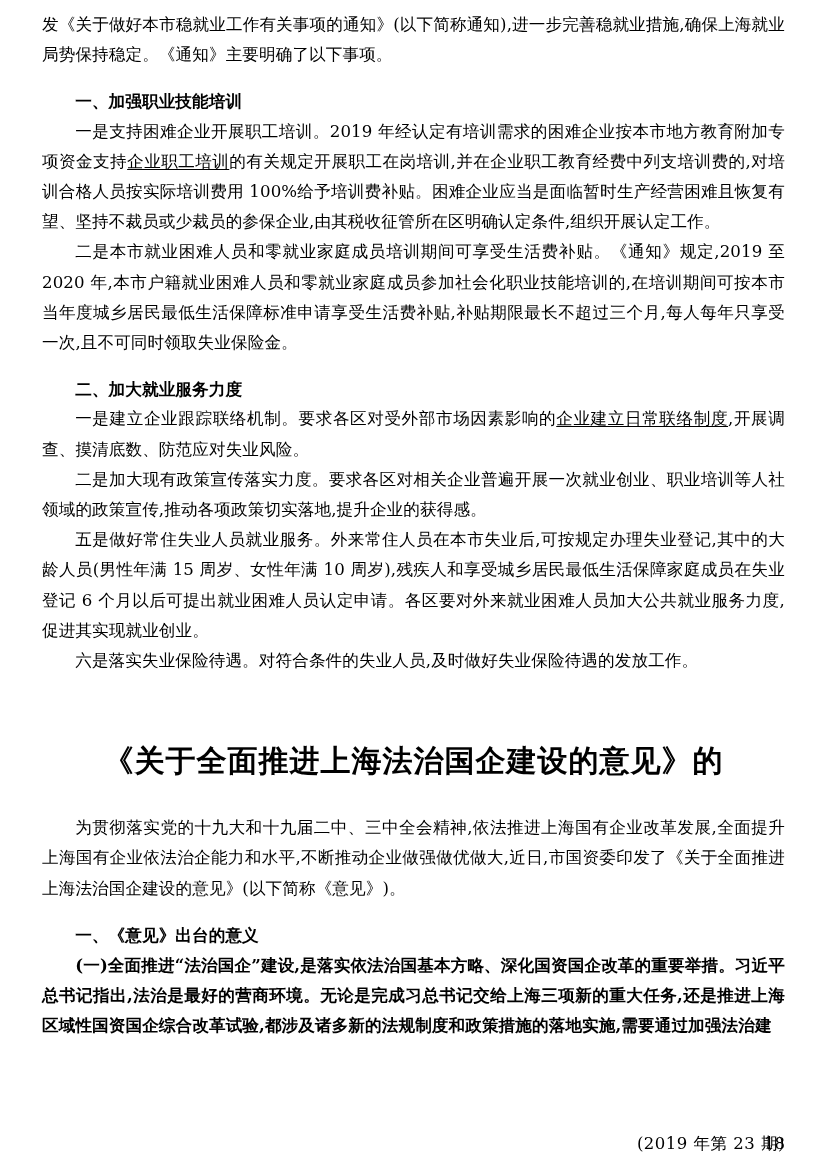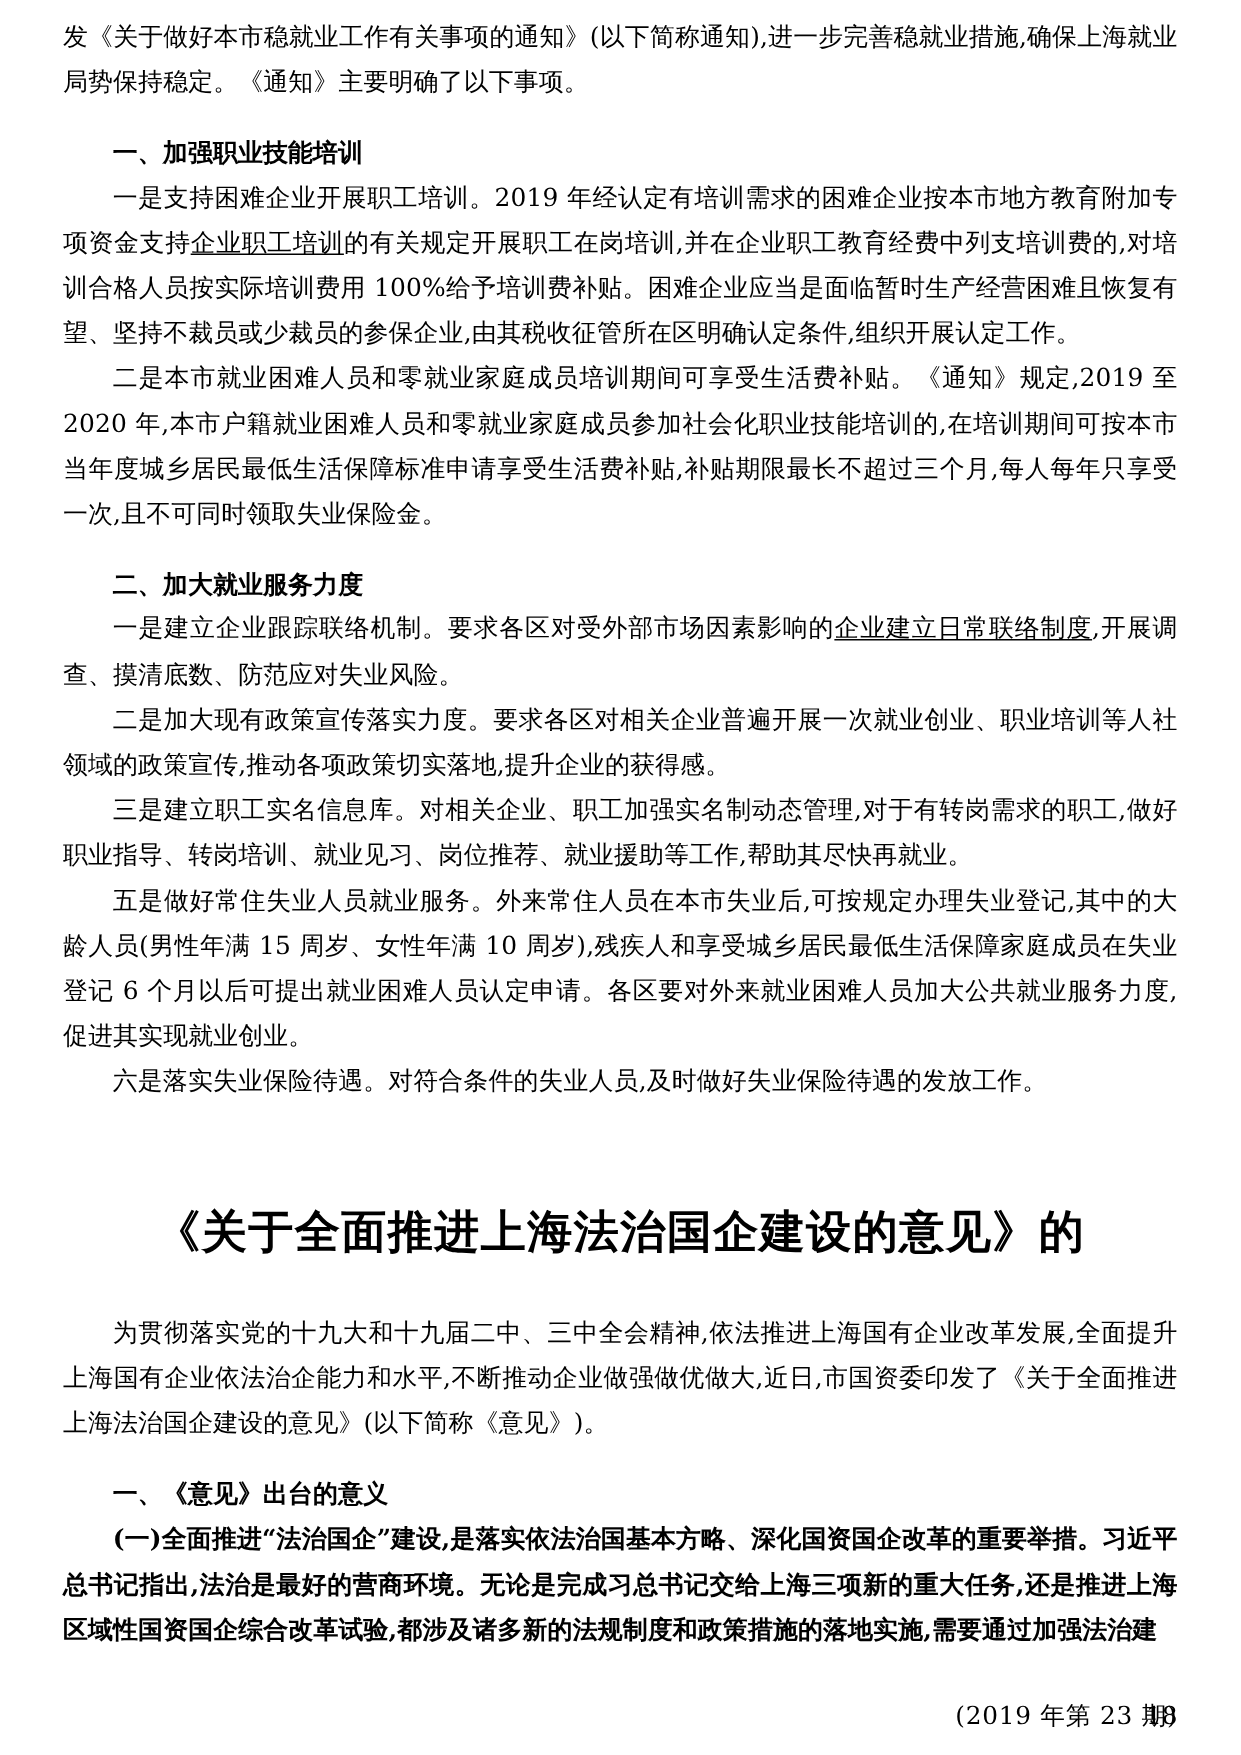--- a/index.html
+++ b/index.html
@@ -95,21 +95,20 @@
     <p class="sub-head">一、加强职业技能培训</p>
     <p class="indent">
       <span>一是支持困难企业开展职工培训。2019 年经认定有培训需求的困难企业按本市地方教育附加专项资金支持</span><span class="u">企业职工培训</span><span>的有关规定开展职工在岗培训,并在企业职工教育经费中列支培训费的,对培训合格人员按实际培训费用 100%给予培训费补贴。困难企业应当是面临暂时生产经营困难且恢复有望、坚持不裁员或少裁员的参保企业,由其税收征管所在区明确认定条件,组织开展认定工作。</span>
     </p>
     <p class="indent">二是本市就业困难人员和零就业家庭成员培训期间可享受生活费补贴。《通知》规定,2019 至 2020 年,本市户籍就业困难人员和零就业家庭成员参加社会化职业技能培训的,在培训期间可按本市当年度城乡居民最低生活保障标准申请享受生活费补贴,补贴期限最长不超过三个月,每人每年只享受一次,且不可同时领取失业保险金。</p>
     <p class="sub-head">二、加大就业服务力度</p>
     <p class="indent">
       <span>一是建立企业跟踪联络机制。要求各区对受外部市场因素影响的</span><span class="u">企业建立日常联络制度</span><span>,开展调查、摸清底数、防范应对失业风险。</span>
     </p>
     <p class="indent">二是加大现有政策宣传落实力度。要求各区对相关企业普遍开展一次就业创业、职业培训等人社领域的政策宣传,推动各项政策切实落地,提升企业的获得感。</p>
-    <p class="indent">三是建立职工实名信息库。对相关企业、职工加强实名制动态管理,对于有转岗需求的职工,做好职业指导、转岗培训、就业见习、岗位推荐、就业援助等工作,帮助其尽快再就业。</p>
     <p class="indent">五是做好常住失业人员就业服务。外来常住人员在本市失业后,可按规定办理失业登记,其中的大龄人员(男性年满 15 周岁、女性年满 10 周岁),残疾人和享受城乡居民最低生活保障家庭成员在失业登记 6 个月以后可提出就业困难人员认定申请。各区要对外来就业困难人员加大公共就业服务力度,促进其实现就业创业。</p>
     <p class="indent">六是落实失业保险待遇。对符合条件的失业人员,及时做好失业保险待遇的发放工作。</p>
   </div>
 
   <div class="title-block">
     <p class="article-title">《关于全面推进上海法治国企建设的意见》的</p>
   </div>
 
   <div class="body-text section2">
     <p class="indent">为贯彻落实党的十九大和十九届二中、三中全会精神,依法推进上海国有企业改革发展,全面提升上海国有企业依法治企能力和水平,不断推动企业做强做优做大,近日,市国资委印发了《关于全面推进上海法治国企建设的意见》(以下简称《意见》)。</p>

